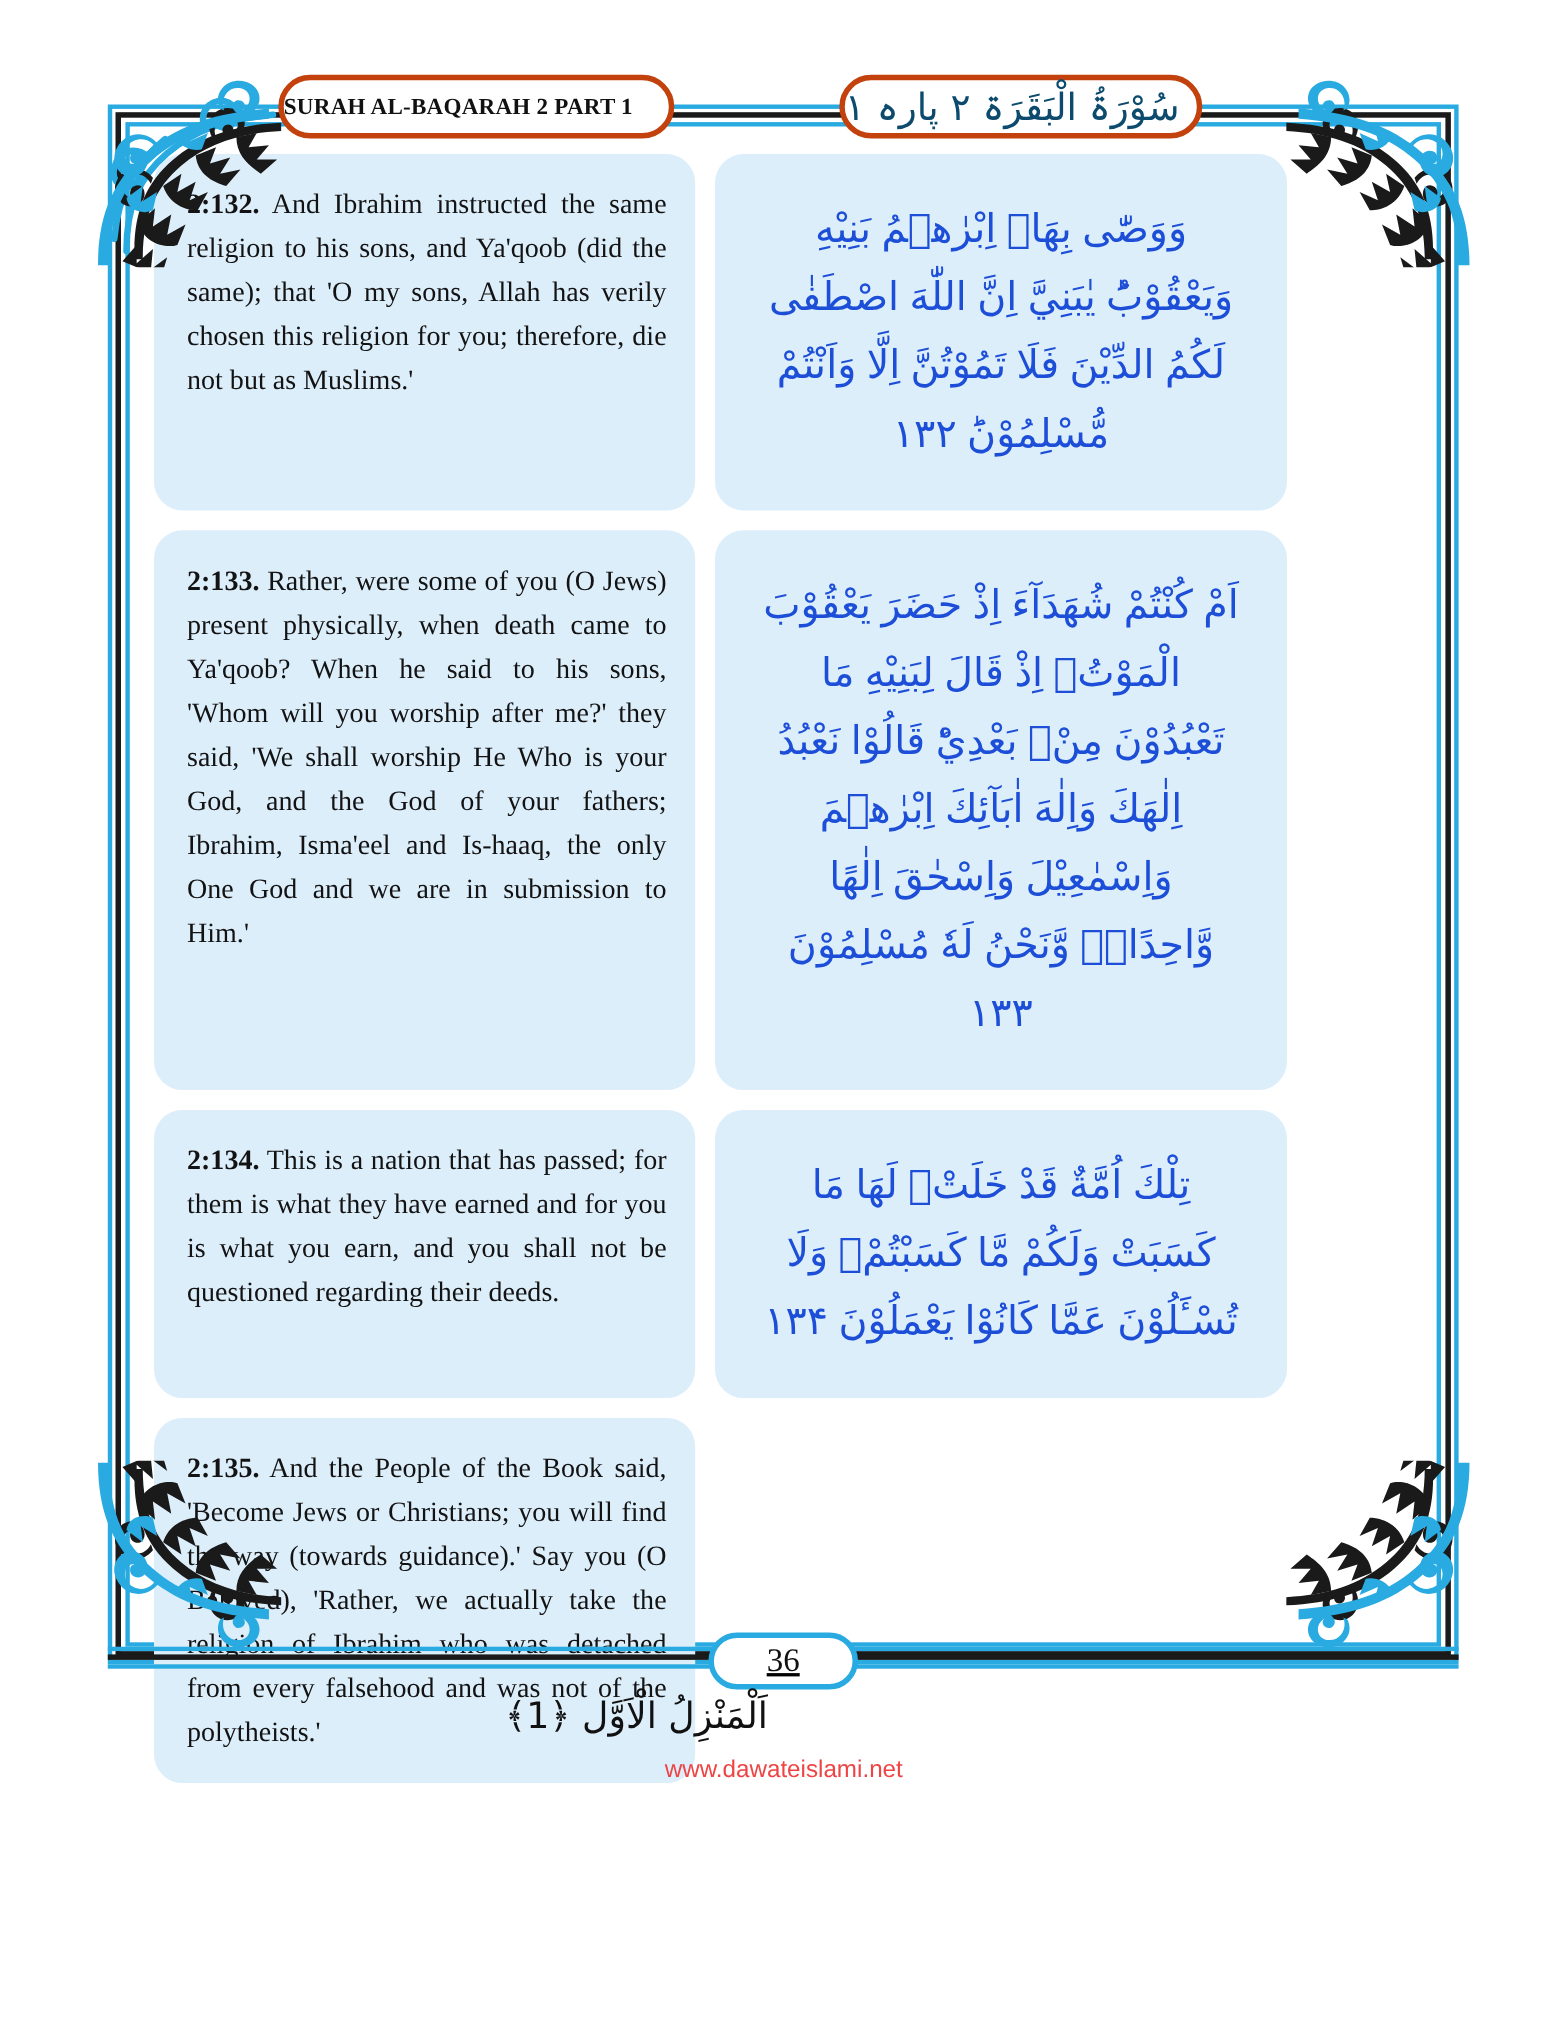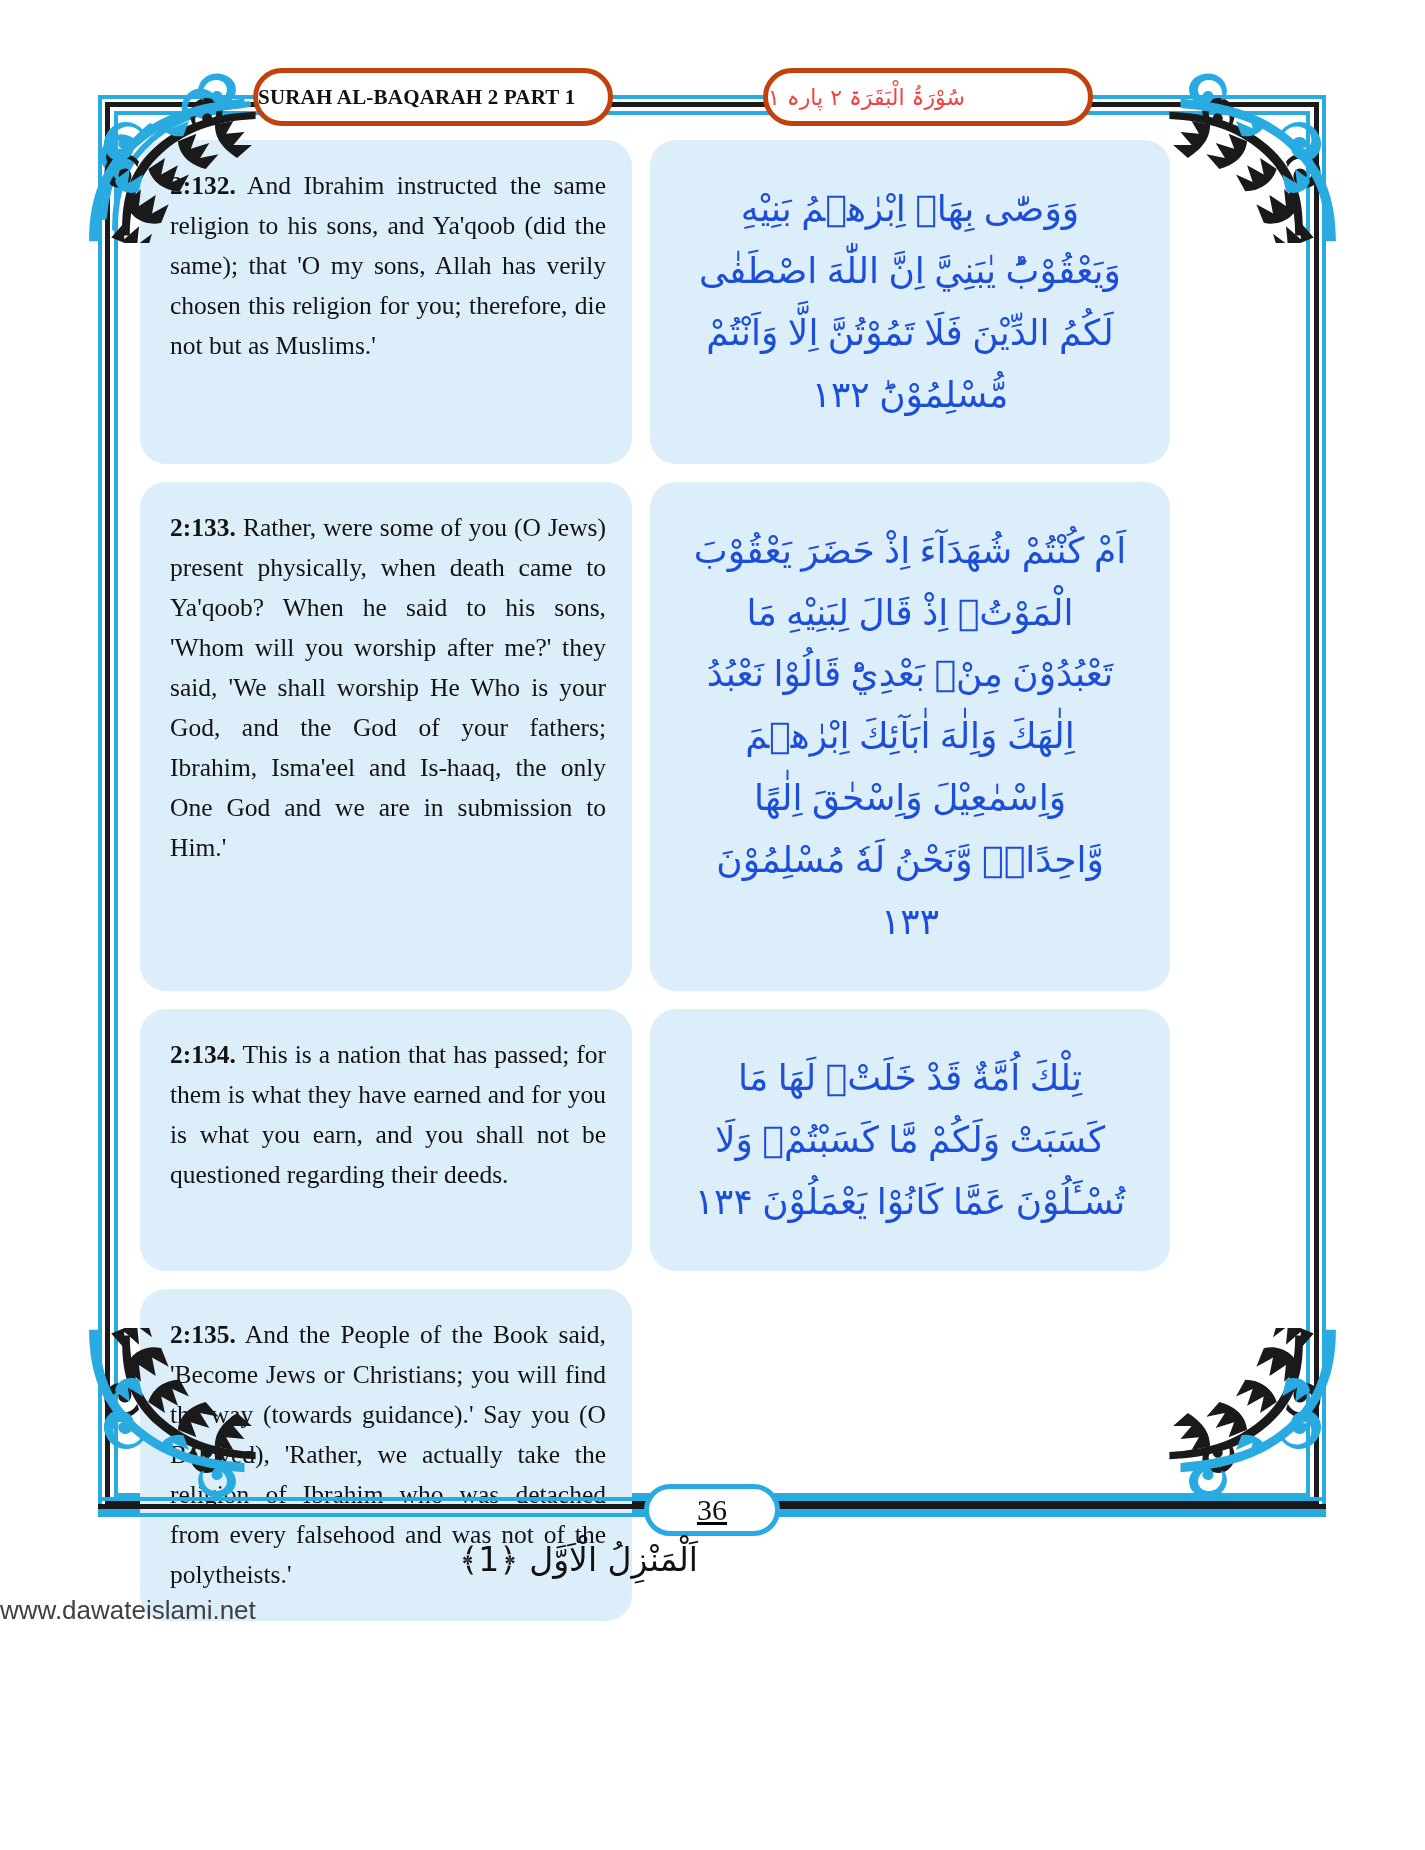--- a/index.html
+++ b/index.html
@@ -75,22 +75,22 @@
   .pill-left .pill-text {
     font-family: "Liberation Serif", "DejaVu Serif", serif;
     font-weight: bold;
     font-size: 21px;
     letter-spacing: 0.2px;
     color: #111;
     white-space: nowrap;
   }
   .pill-right .pill-text {
     font-family: "DejaVu Sans", sans-serif;
-    font-size: 22px;
-    color: #ef4444;
+    font-size: 34px;
+    color: #0c4a6e;
     direction: rtl;
     white-space: nowrap;
   }
 
   
   .corner {
     position: absolute;
     width: 185px;
     height: 185px;
     z-index: 9;
@@ -206,24 +206,24 @@
     font-size: 33px;
     color: #111;
     direction: rtl;
     z-index: 10;
   }
   .site {
     position: absolute;
     left: 0;
     top: 1595px;
     width: 1425px;
-    text-align: left;
+    text-align: center;
     font-family: "Liberation Sans", "DejaVu Sans", sans-serif;
-    font-size: 26px;
-    color: #404040;
+    font-size: 22px;
+    color: #ef4444;
     z-index: 10;
   }
 </style>
 </head>
 <body>
 
 <div id="page">
 
   <div class="frame-rect frame-outer"></div>
   <div class="frame-rect frame-mid"></div>

